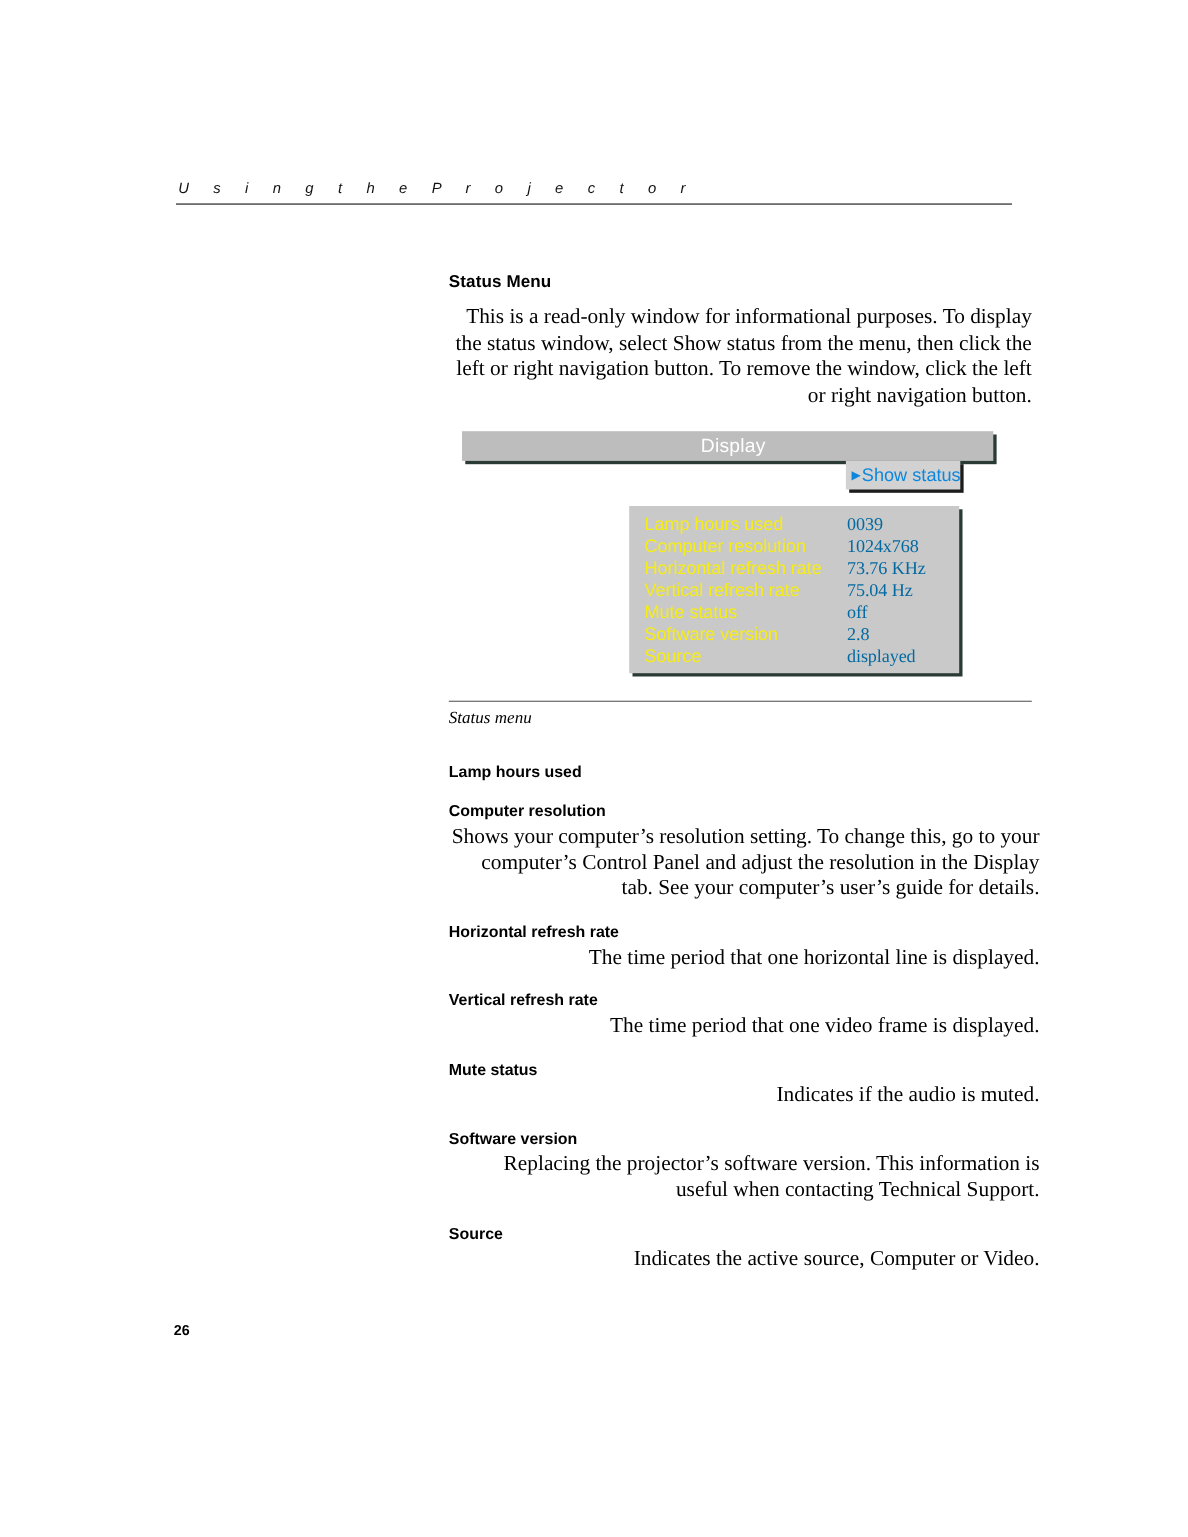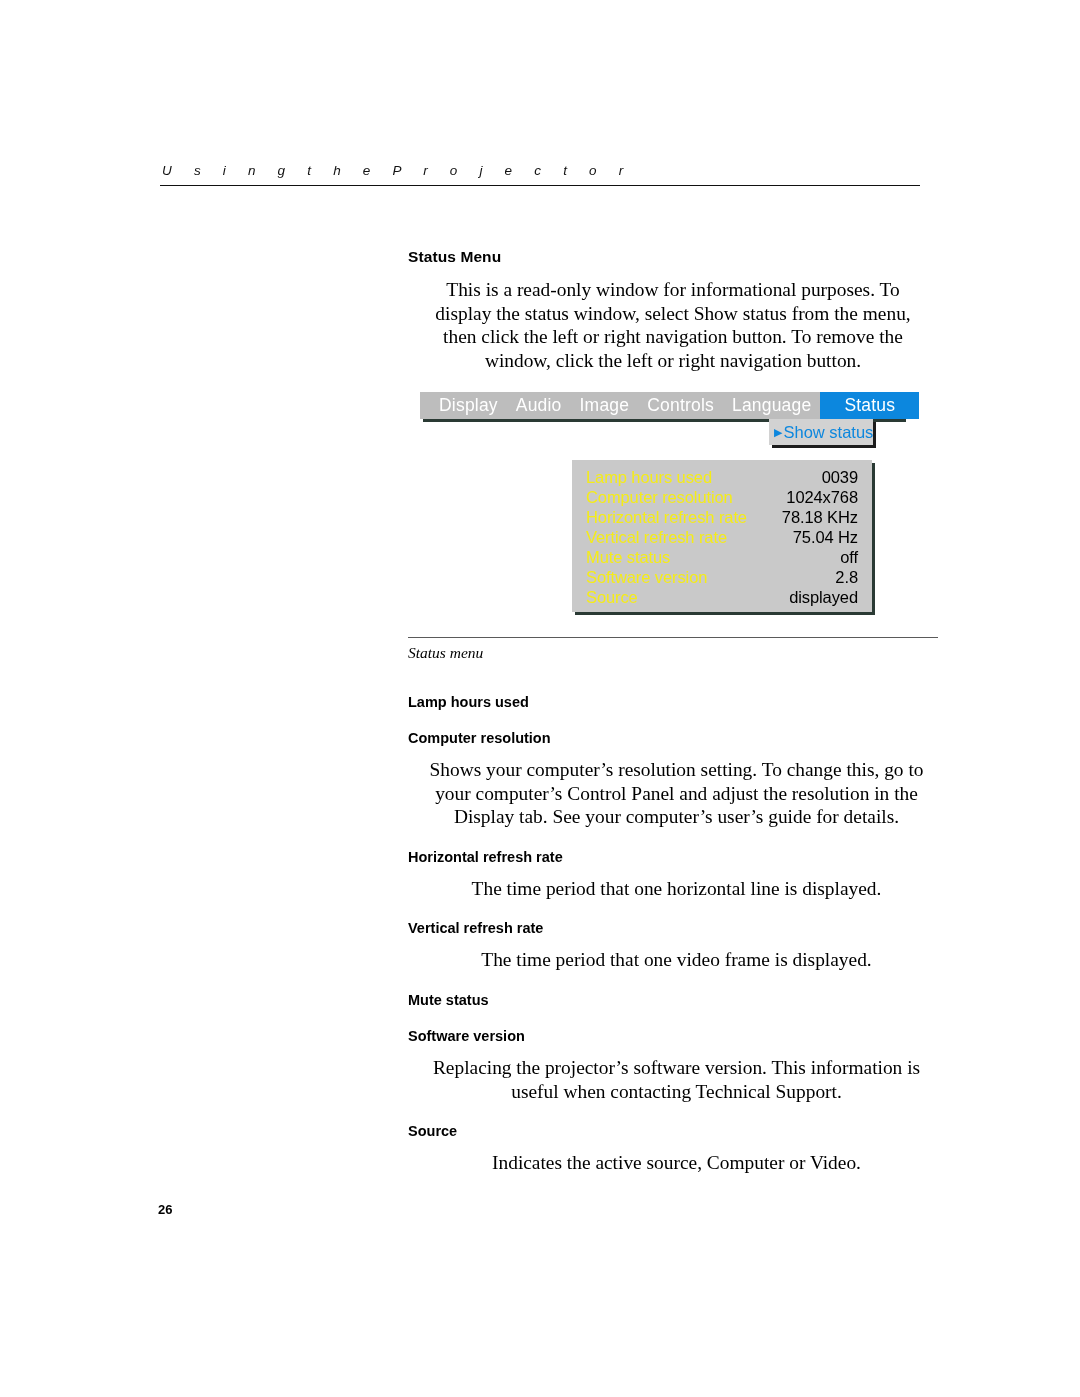--- a/index.html
+++ b/index.html
@@ -65,23 +65,23 @@
     font-size: 15.5px;
     margin: 0 0 11px 0;
     letter-spacing: 0.1px;
     color: #000000;
   }
 
   p.body-text {
     font-family: "Liberation Serif", serif;
     font-size: 19.4px;
     line-height: 23.6px;
-    margin: 12px;
-    color: #000000;
-    text-align: center;
+    margin: 0;
+    color: #000000;
+    text-align: right;
   }
 
   h3.sub-head {
     font-family: "Liberation Sans", sans-serif;
     font-weight: bold;
     font-size: 14.5px;
     margin: 0 0 3px 0;
     color: #000000;
   }
 
@@ -106,20 +106,21 @@
   .menu-bar {
     position: absolute;
     left: 0px;
     top: 0px;
     width: 483px;
     height: 27px;
     background: #bdbdbd;
     box-shadow: 3px 3px 0 #2a3a34;
     display: flex;
     align-items: center;
+    flex-direction: column;
   }
   .menu-item {
     font-family: "Liberation Sans", sans-serif;
     font-size: 17.5px;
     color: #ffffff;
     padding: 0 9px;
     line-height: 27px;
     height: 27px;
     white-space: nowrap;
     letter-spacing: 0.2px;
@@ -179,25 +180,25 @@
     font-family: "Liberation Sans", sans-serif;
     font-size: 16.5px;
     color: #f5ec18;
     padding-left: 14px;
     width: 198px;
     box-sizing: border-box;
     white-space: nowrap;
     letter-spacing: -0.1px;
   }
   .status-value {
-    font-family: Liberation Sans, sans-serif;
+    font-family: Liberation Serif, serif;
     font-size: 16.5px;
-    color: #000000;
-    white-space: nowrap;
-    text-align: right;
+    color: #0369a1;
+    white-space: nowrap;
+    text-align: left;
     width: 88px;
     letter-spacing: -0.1px;
   }
 
   
   .figure-caption {
     position: absolute;
     left: 408px;
     top: 632px;
     width: 530px;
@@ -266,21 +267,21 @@
     <div class="status-row">
       <span class="status-label">Lamp hours used</span>
       <span class="status-value">0039</span>
     </div>
     <div class="status-row">
       <span class="status-label">Computer resolution</span>
       <span class="status-value">1024x768</span>
     </div>
     <div class="status-row">
       <span class="status-label">Horizontal refresh rate</span>
-      <span class="status-value">78.18 KHz</span>
+      <span class="status-value">73.76 KHz</span>
     </div>
     <div class="status-row">
       <span class="status-label">Vertical refresh rate</span>
       <span class="status-value">75.04 Hz</span>
     </div>
     <div class="status-row">
       <span class="status-label">Mute status</span>
       <span class="status-value">off</span>
     </div>
     <div class="status-row">
@@ -316,20 +317,21 @@
     <p class="body-text">The time period that one horizontal line is displayed.</p>
   </div>
 
   <div class="entry">
     <h3 class="sub-head">Vertical refresh rate</h3>
     <p class="body-text">The time period that one video frame is displayed.</p>
   </div>
 
   <div class="entry">
     <h3 class="sub-head">Mute status</h3>
+    <p class="body-text">Indicates if the audio is muted.</p>
   </div>
 
   <div class="entry">
     <h3 class="sub-head">Software version</h3>
     <p class="body-text">Replacing the projector’s software version. This information is useful when contacting Technical Support.</p>
   </div>
 
   <div class="entry">
     <h3 class="sub-head">Source</h3>
     <p class="body-text">Indicates the active source, Computer or Video.</p>

